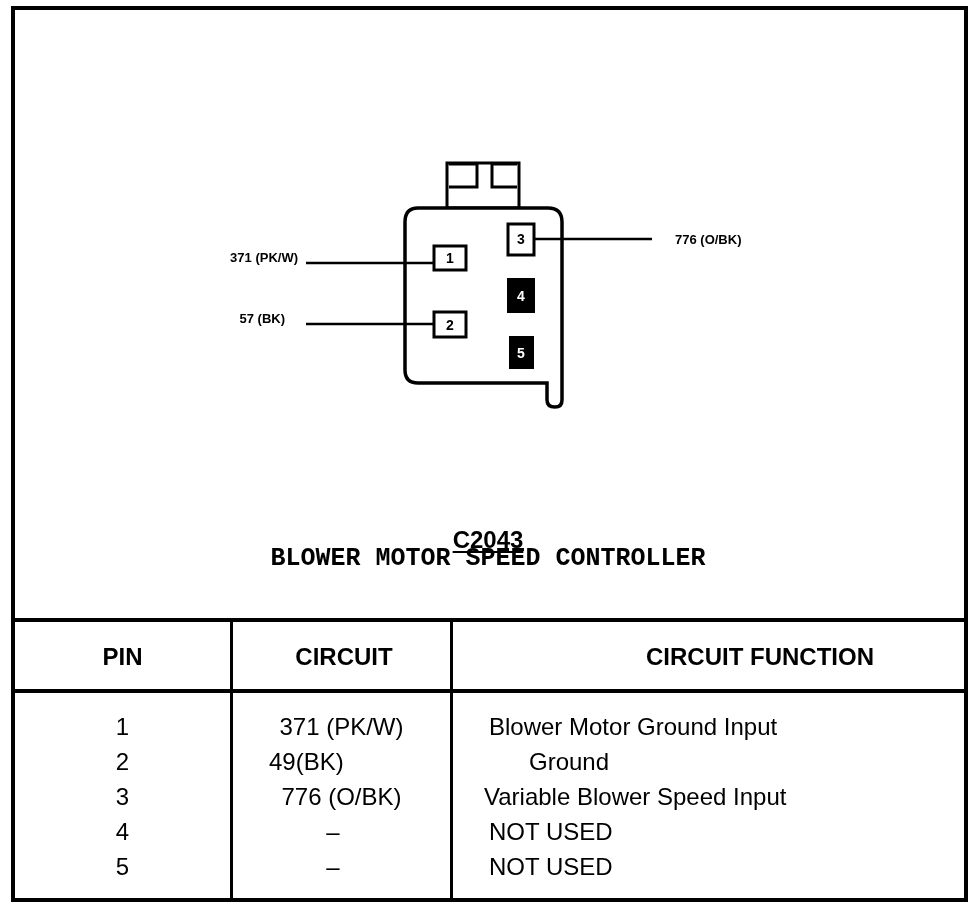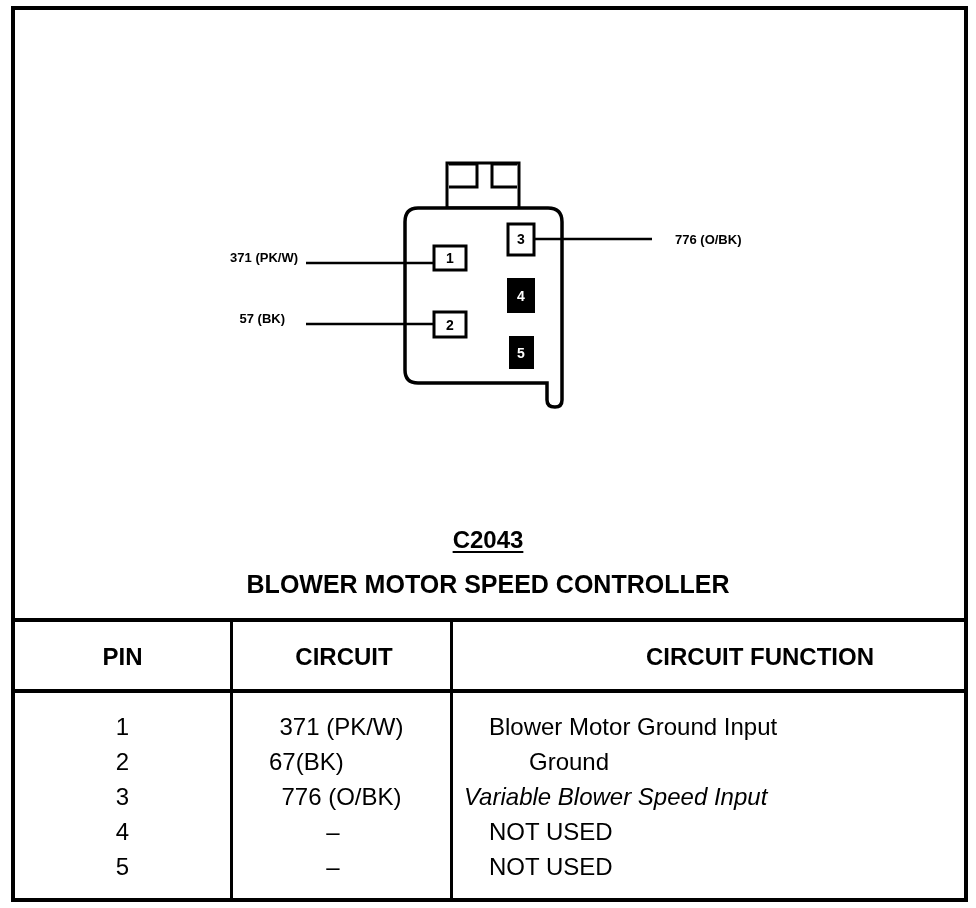--- a/index.html
+++ b/index.html
@@ -8,22 +8,22 @@
   .frame { position:absolute; left:11px; top:6px; width:949px; height:888px;
            border:4px solid #000; box-sizing:content-box; }
   .hline { position:absolute; background:#000; }
   .vline { position:absolute; background:#000; }
   svg.diagram { position:absolute; left:0; top:0; }
   .wire-label { font-family:"Liberation Sans", sans-serif; font-size:13px; font-weight:bold; fill:#000; }
   .pin-num { font-family:"Liberation Sans", sans-serif; font-size:14px; font-weight:bold; }
   .connector-id { position:absolute; left:0; width:976px; top:526px; text-align:center;
                   font-size:24px; font-weight:bold; letter-spacing:0px; }
   .connector-id span { text-decoration:underline; text-underline-offset:3px; text-decoration-thickness:2px; }
-  .connector-name { position:absolute; left:0; width:976px; top:570px; text-align:center;
-                    font-size:25px; font-weight:bold; }
+  .connector-name { position:absolute; left:0; width:976px; top:544px; text-align:center;
+                    font-size:25px; font-weight:bold;font-family:Liberation Mono, monospace; }
   .th { position:absolute; top:643px; font-size:24px; font-weight:bold; text-align:center; }
   .cell { position:absolute; font-size:24px; line-height:35px; }
   .cell.center { text-align:center; }
 </style>
 </head>
 <body>
 
 <div class="frame"></div>
 
 <svg class="diagram" width="976" height="520">
@@ -79,27 +79,27 @@
 <div class="th" style="left:453px; width:604px; padding-left:10px; box-sizing:border-box;">CIRCUIT FUNCTION</div>
 
 <div>
   <div>
     <div class="cell center" style="left:15px; width:215px; top:709px;">1</div>
     <div class="cell center" style="left:233px; width:217px; top:709px;">371 (PK/W)</div>
     <div class="cell" style="left:489px; top:709px;">Blower Motor Ground Input</div>
   </div>
   <div>
     <div class="cell center" style="left:15px; width:215px; top:744px;">2</div>
-    <div class="cell" style="left:269px; top:744px;">67(BK)</div>
+    <div class="cell" style="left:269px; top:744px;">49(BK)</div>
     <div class="cell" style="left:489px; top:744px;margin-left:40px;">Ground</div>
   </div>
   <div>
     <div class="cell center" style="left:15px; width:215px; top:779px;">3</div>
     <div class="cell center" style="left:233px; width:217px; top:779px;">776 (O/BK)</div>
-    <div class="cell" style="left:464px; top:779px;font-style:italic;">Variable Blower Speed Input</div>
+    <div class="cell" style="left:484px; top:779px;">Variable Blower Speed Input</div>
   </div>
   <div>
     <div class="cell center" style="left:15px; width:215px; top:814px;">4</div>
     <div class="cell center" style="left:233px; width:200px; top:814px;">–</div>
     <div class="cell" style="left:489px; top:814px;">NOT USED</div>
   </div>
   <div>
     <div class="cell center" style="left:15px; width:215px; top:849px;">5</div>
     <div class="cell center" style="left:233px; width:200px; top:849px;">–</div>
     <div class="cell" style="left:489px; top:849px;">NOT USED</div>

